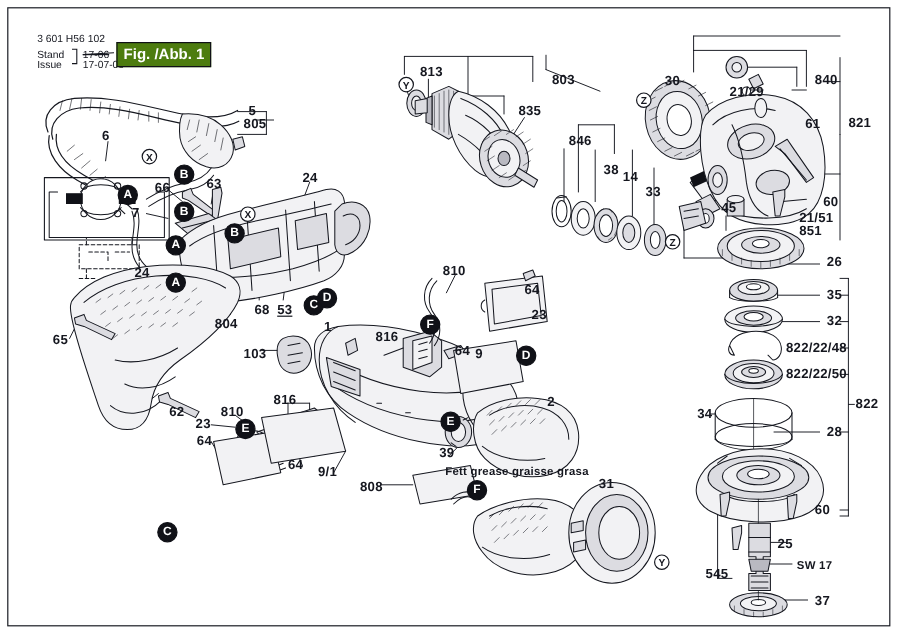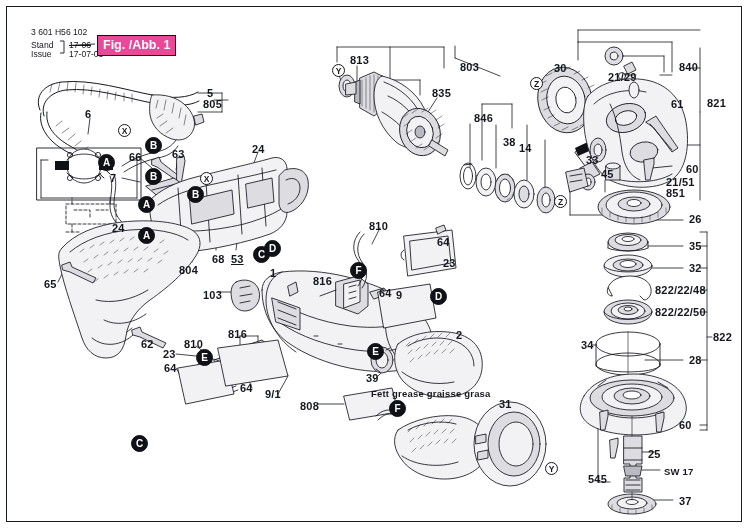--- a/index.html
+++ b/index.html
@@ -6,21 +6,21 @@
   body{width:750px;height:530px;position:relative;overflow:hidden;
        font-family:"Liberation Sans","DejaVu Sans",sans-serif;color:#15171f;}
   #sheet{position:absolute;inset:0;}
   .bdr{position:absolute;left:6px;top:6px;width:736px;height:516px;
        border:1px solid #1a1c24;box-sizing:border-box;}
   svg{position:absolute;left:0;top:0;width:750px;height:530px;overflow:visible;}
   .lbl{position:absolute;font-weight:bold;font-size:11px;letter-spacing:0.2px;
        color:#15171f;white-space:nowrap;line-height:1.05;}
   .lbl.sm{font-size:9.5px;font-weight:bold;}
   .hdr{position:absolute;font-size:8.6px;color:#15171f;white-space:pre;line-height:1.28;}
-  .figbox{position:absolute;background:#ec4899;color:#ffffff;font-weight:bold;
+  .figbox{position:absolute;background:#4d7c0f;color:#ffffff;font-weight:bold;
           font-size:12.5px;padding:2px 5px 3px 5px;border:1px solid #101117;}
   .foot{position:absolute;font-size:7.8px;line-height:1.42;color:#15171f;white-space:pre;}
   .mk{position:absolute;border-radius:50%;display:flex;align-items:center;
       justify-content:center;font-weight:bold;box-sizing:border-box;}
   .mk.fill{background:#101117;color:#fff;font-size:10px;width:17px;height:17px;
            border:1px solid #101117;}
   .mk.open{background:#fff;color:#15171f;font-size:8.5px;width:13px;height:13px;
            border:1.1px solid #15171f;}
 </style>
 </head>
@@ -559,21 +559,21 @@
       <div class="lbl" style="left: 300px; top: 401px;">808</div>
       <div class="lbl" style="left: 366px; top: 373px;">39</div>
       <div class="lbl" style="left: 456px; top: 330px;">2</div>
       <div class="lbl" style="left: 499px; top: 399px;">31</div>
       <div class="lbl" style="left: 350px; top: 55px;">813</div>
       <div class="lbl" style="left: 460px; top: 62px;">803</div>
       <div class="lbl" style="left: 432px; top: 88px;">835</div>
       <div class="lbl" style="left: 474px; top: 113px;">846</div>
       <div class="lbl" style="left: 503px; top: 137px;">38</div>
       <div class="lbl" style="left: 519px; top: 143px;">14</div>
-      <div class="lbl" style="left: 538px; top: 155px; margin-left: 48px;">33</div>
+      <div class="lbl" style="left: 538px; top: 155px;">33</div>
       <div class="lbl" style="left: 554px; top: 63px;">30</div>
       <div class="lbl" style="left: 679px; top: 62px;">840</div>
       <div class="lbl" style="left: 608px; top: 72px;">21/29</div>
       <div class="lbl" style="left: 707px; top: 98px;">821</div>
       <div class="lbl" style="left: 671px; top: 99px;">61</div>
       <div class="lbl" style="left: 601px; top: 169px;">45</div>
       <div class="lbl" style="left: 686px; top: 164px;">60</div>
       <div class="lbl" style="left: 666px; top: 177px;">21/51</div>
       <div class="lbl" style="left: 666px; top: 188px;">851</div>
       <div class="lbl" style="left: 689px; top: 214px;">26</div>

